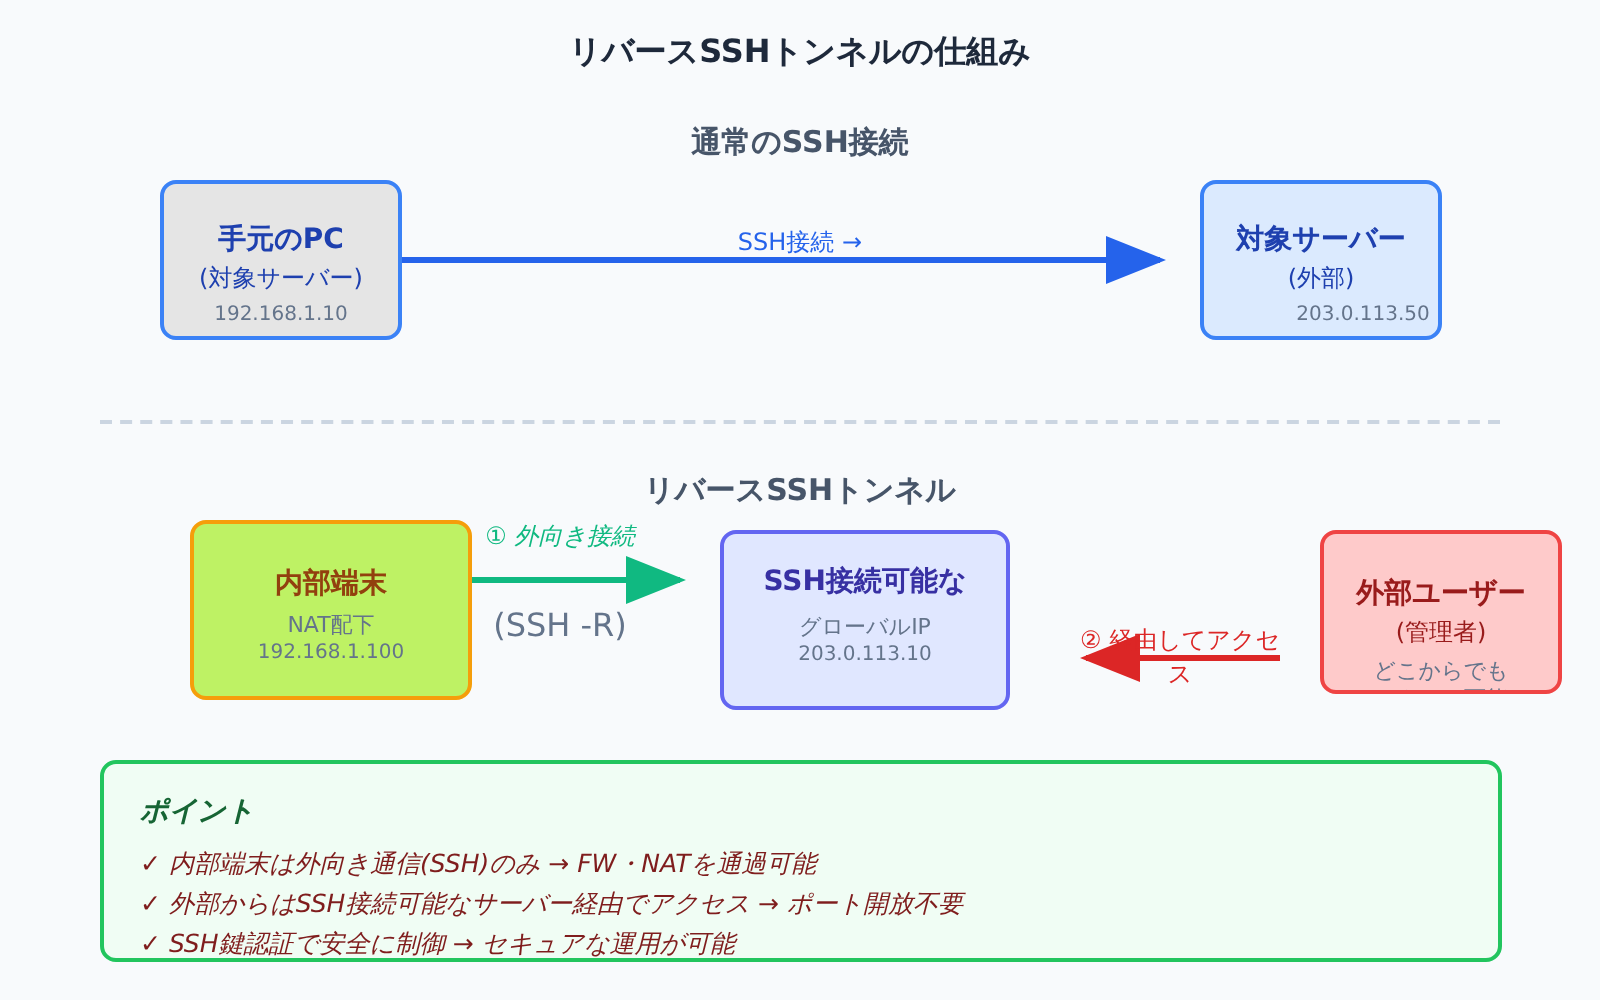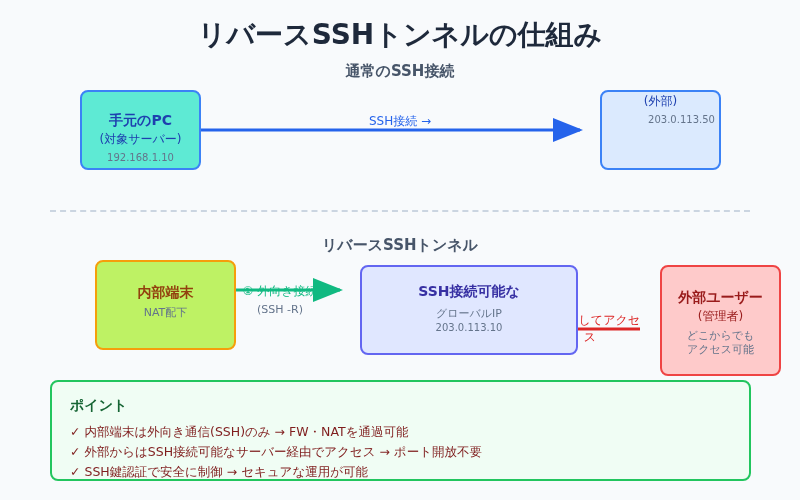--- a/index.html
+++ b/index.html
@@ -1,44 +1,44 @@
 <!DOCTYPE html>
 <html><head>
 <meta charset="utf-8">
 <style>
   html, body { margin: 0; padding: 0; }
   body {
     width: 800px; height: 500px; background: #f8fafc; position: relative; overflow: hidden;
     font-family: "DejaVu Sans", "Liberation Sans", sans-serif; color: #1e293b;
   }
   .abs { position: absolute; }
-  .title { left: 0; width: 800px; top: 16px; text-align: center; font-size: 28px; font-weight: bold; color: #1e293b; }
+  .title { left: 0; width: 800px; top: 16px; text-align: center; font-size: 16px; font-weight: bold; color: #1e293b; }
   .section-title { left: 0; width: 800px; text-align: center; font-size: 15px; font-weight: bold; color: #475569; }
   .box {
     position: absolute; box-sizing: border-box; border-radius: 8px; border: 2px solid;
     text-align: center; overflow: hidden;
   }
   .box .t1 { font-size: 14px; font-weight: bold; line-height: 20px; }
   .box .t2 { font-size: 12px; line-height: 18px; }
   .box .t3 { font-size: 10px; line-height: 14px; color: #64748b; }
-  .b-client { left: 80px; top: 90px; width: 121px; height: 80px; background: #5eead4; border-color: #3b82f6; }
+  .b-client { left: 80px; top: 90px; width: 121px; height: 80px; background: #e5e5e5; border-color: #3b82f6; }
   .b-client .t1, .b-client .t2 { color: #1e40af; }
   .b-target { left: 600px; top: 90px; width: 121px; height: 80px; background: #dbeafe; border-color: #3b82f6; }
   .b-target .t1, .b-target .t2 { color: #1e40af; }
   .b-internal { left: 80px; top: 260px; width: 141px; height: 90px; background: #bef264; border-color: #f59e0b; margin-left: 15px; }
   .b-internal .t1, .b-internal .t2 { color: #92400e; }
-  .b-relay { left: 360px; top: 265px; width: 218px; height: 90px; background: #e0e7ff; border-color: #6366f1; }
+  .b-relay { left: 360px; top: 265px; width: 145px; height: 90px; background: #e0e7ff; border-color: #6366f1; }
   .b-relay .t1 { color: #3730a3; }
-  .b-user { left: 660px; top: 265px; width: 121px; height: 111px; background: #fecaca; border-color: #ef4444; }
+  .b-user { left: 660px; top: 265px; width: 121px; height: 82px; background: #fecaca; border-color: #ef4444; }
   .b-user .t1, .b-user .t2 { color: #991b1b; }
   .lbl { font-size: 12px; }
   .divider { left: 50px; top: 210px; width: 700px; height: 0; border-top: 2px dashed #cbd5e1; }
   .points {
     left: 50px; top: 380px; width: 701px; height: 101px; box-sizing: border-box;
-    background: #f0fdf4; border: 2px solid #22c55e; border-radius: 8px;
+    background: #f0fdf4; border: 2px solid #22c55e; border-radius: 8px; font-style: italic;
   }
   .points .ptitle { position: absolute; left: 18px; top: 15px; font-size: 14px; font-weight: bold; color: #166534; }
   .points .pitem { position: absolute; left: 18px; font-size: 12.5px; color: #7f1d1d; white-space: nowrap; }
   svg.arrows { position: absolute; left: 0; top: 0; }
 </style>
 </head>
 <body>
 
 <div class="abs title">リバースSSHトンネルの仕組み</div>
 
@@ -63,36 +63,38 @@
 
 <div class="abs lbl" style="left:320px; width:160px; top:113px; text-align:center; color:#2563eb;">SSH接続 →</div>
 
 <div class="box b-client">
   <div class="t1" style="margin-top:18px;">手元のPC</div>
   <div class="t2">(対象サーバー)</div>
   <div class="t3" style="margin-top:3px;">192.168.1.10</div>
 </div>
 
 <div class="box b-target">
+  <div class="t1" style="margin-top:18px;">対象サーバー</div>
   <div class="t2">(外部)</div>
   <div class="t3" style="margin-top:3px;margin-left:42px;">203.0.113.50</div>
 </div>
 
 <div class="abs divider"></div>
 
 <div class="abs section-title" style="top:236px;">リバースSSHトンネル</div>
 
-<div class="abs lbl" style="left:230px; width:100px; top:283px; text-align:center; color:#10b981;">① 外向き接続</div>
-<div class="abs" style="left:230px; width:100px; top:303px; text-align:center; font-size:11px; color:#64748b;">(SSH -R)</div>
+<div class="abs lbl" style="left:230px; width:100px; top:260px; text-align:center; color:#10b981;font-style:italic;">① 外向き接続</div>
+<div class="abs" style="left:230px; width:100px; top:303px; text-align:center; font-size:16px; color:#64748b;">(SSH -R)</div>
 
 <div class="abs lbl" style="left:534px; width:112px; top:312px; text-align:center; color:#dc2626;">② 経由してアクセス</div>
 
 <div class="box b-internal">
   <div class="t1" style="margin-top:20px;">内部端末</div>
   <div class="t3" style="margin-top:4px; font-size:11px;">NAT配下</div>
+  <div class="t3">192.168.1.100</div>
 </div>
 
 <div class="box b-relay">
   <div class="t1" style="margin-top:14px;">SSH接続可能な</div>
   <div class="t3" style="margin-top:6px; font-size:11px;">グローバルIP</div>
   <div class="t3">203.0.113.10</div>
 </div>
 
 <div class="box b-user">
   <div class="t1" style="margin-top:20px;">外部ユーザー</div>

